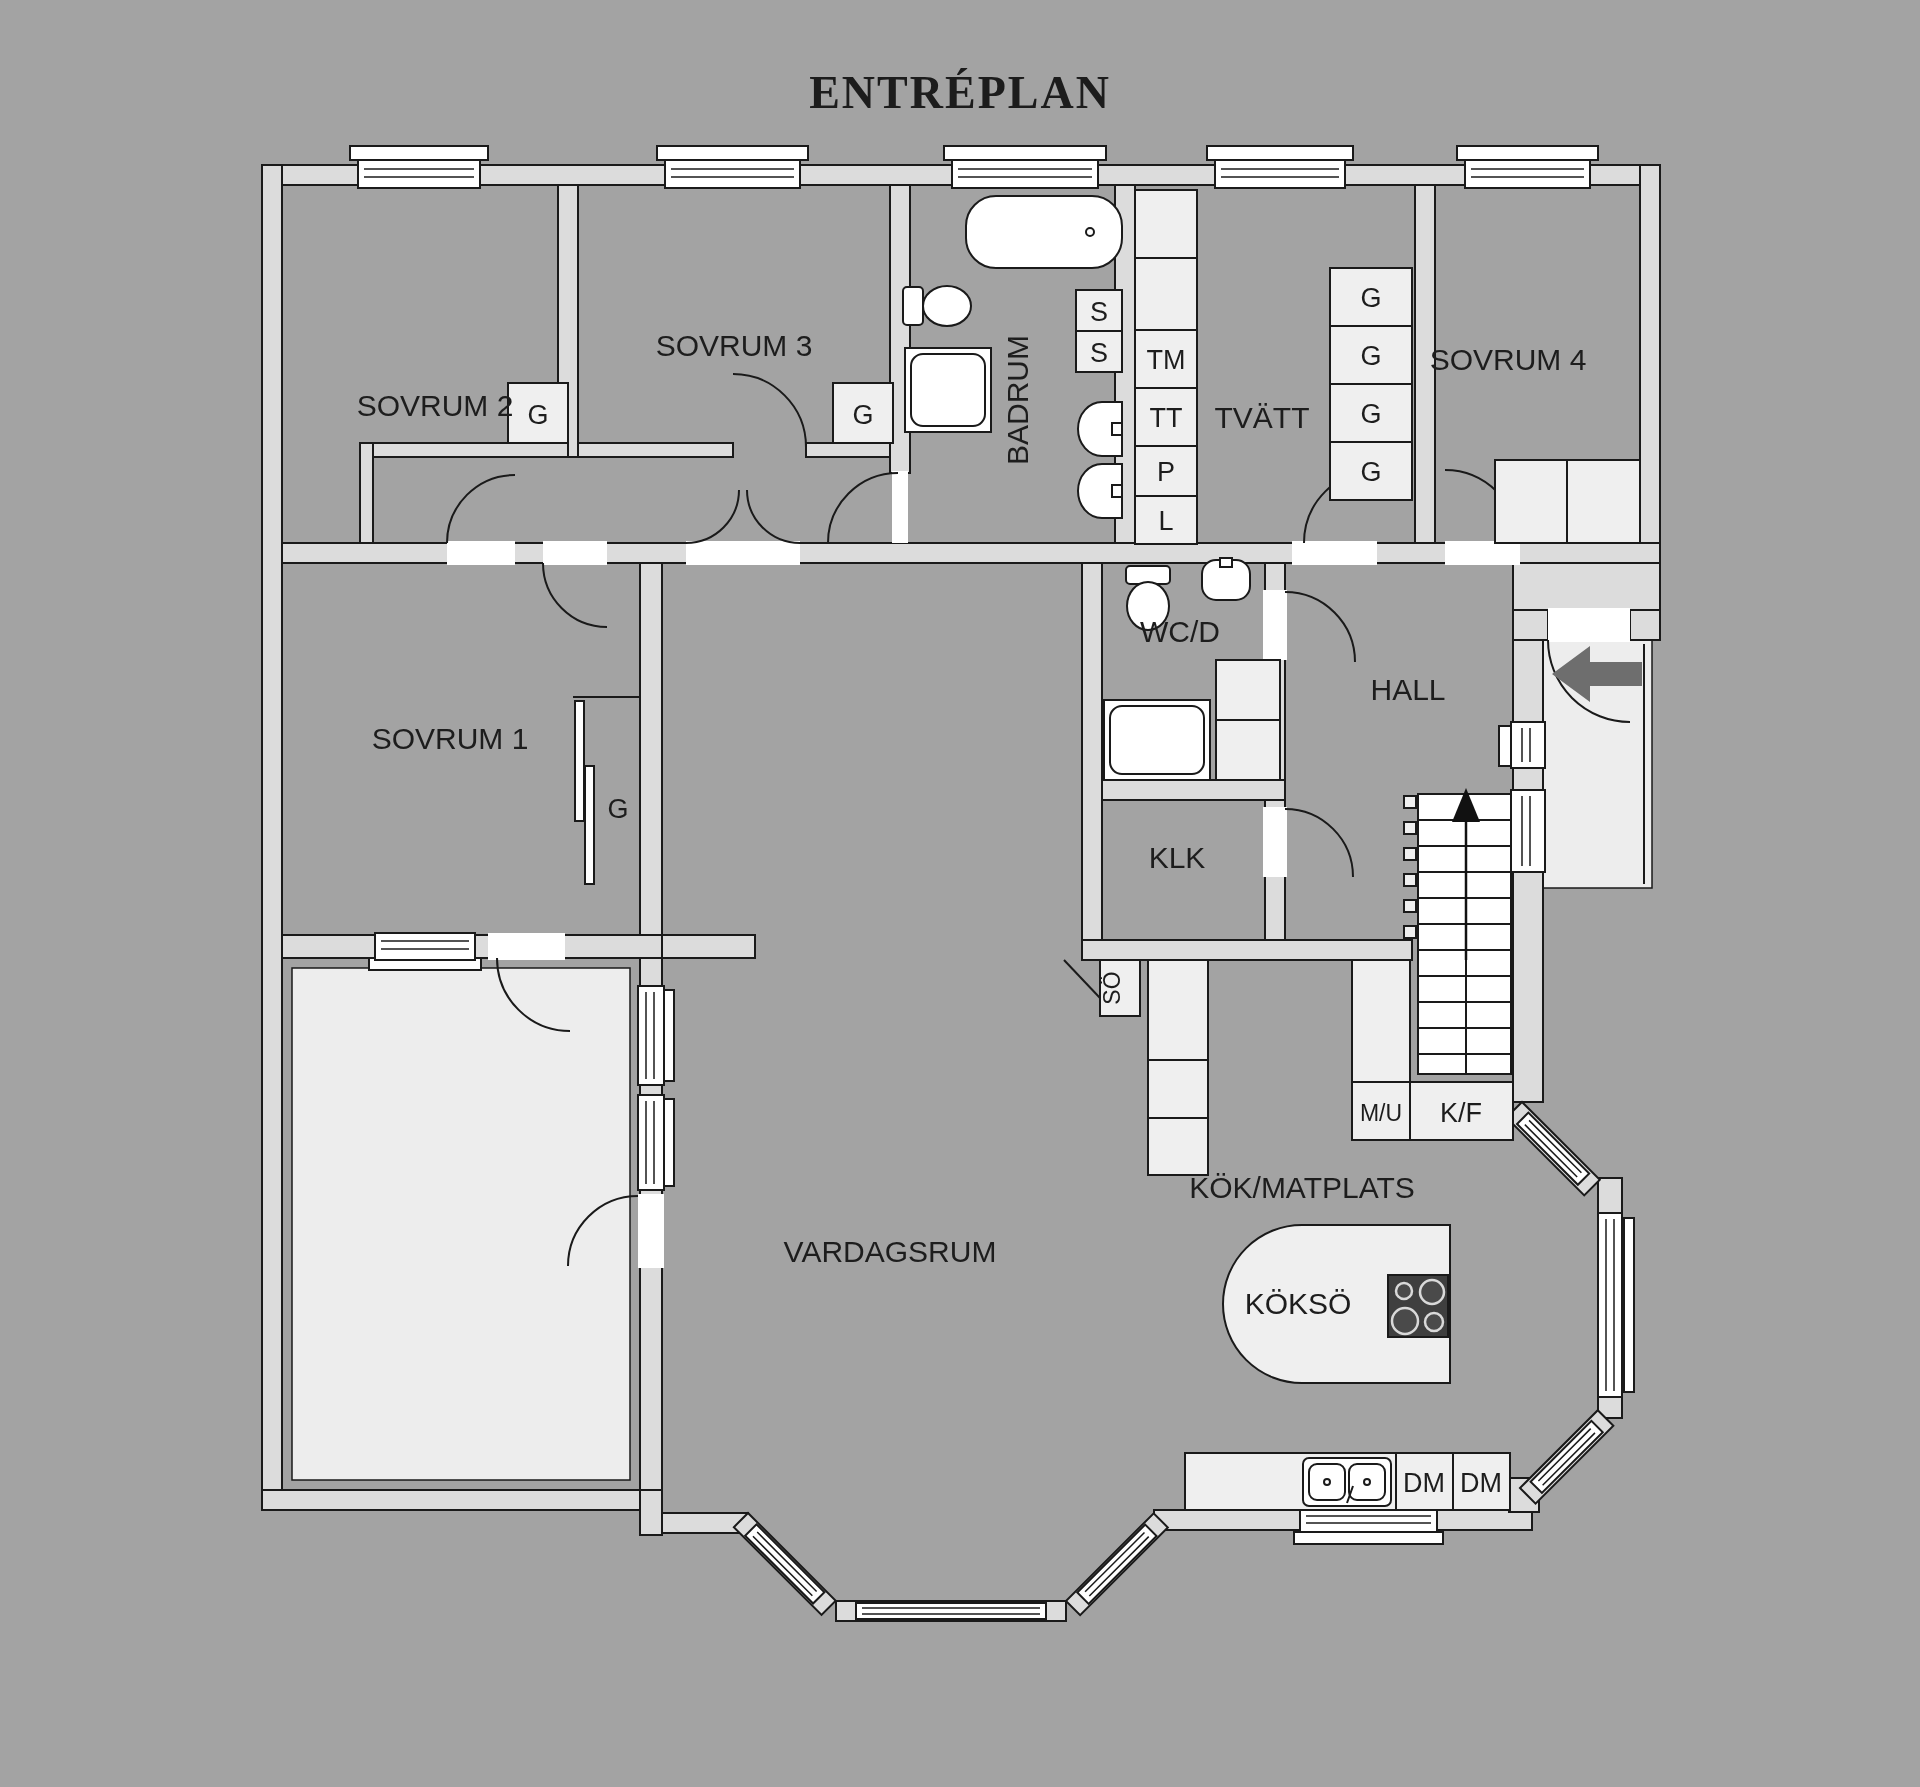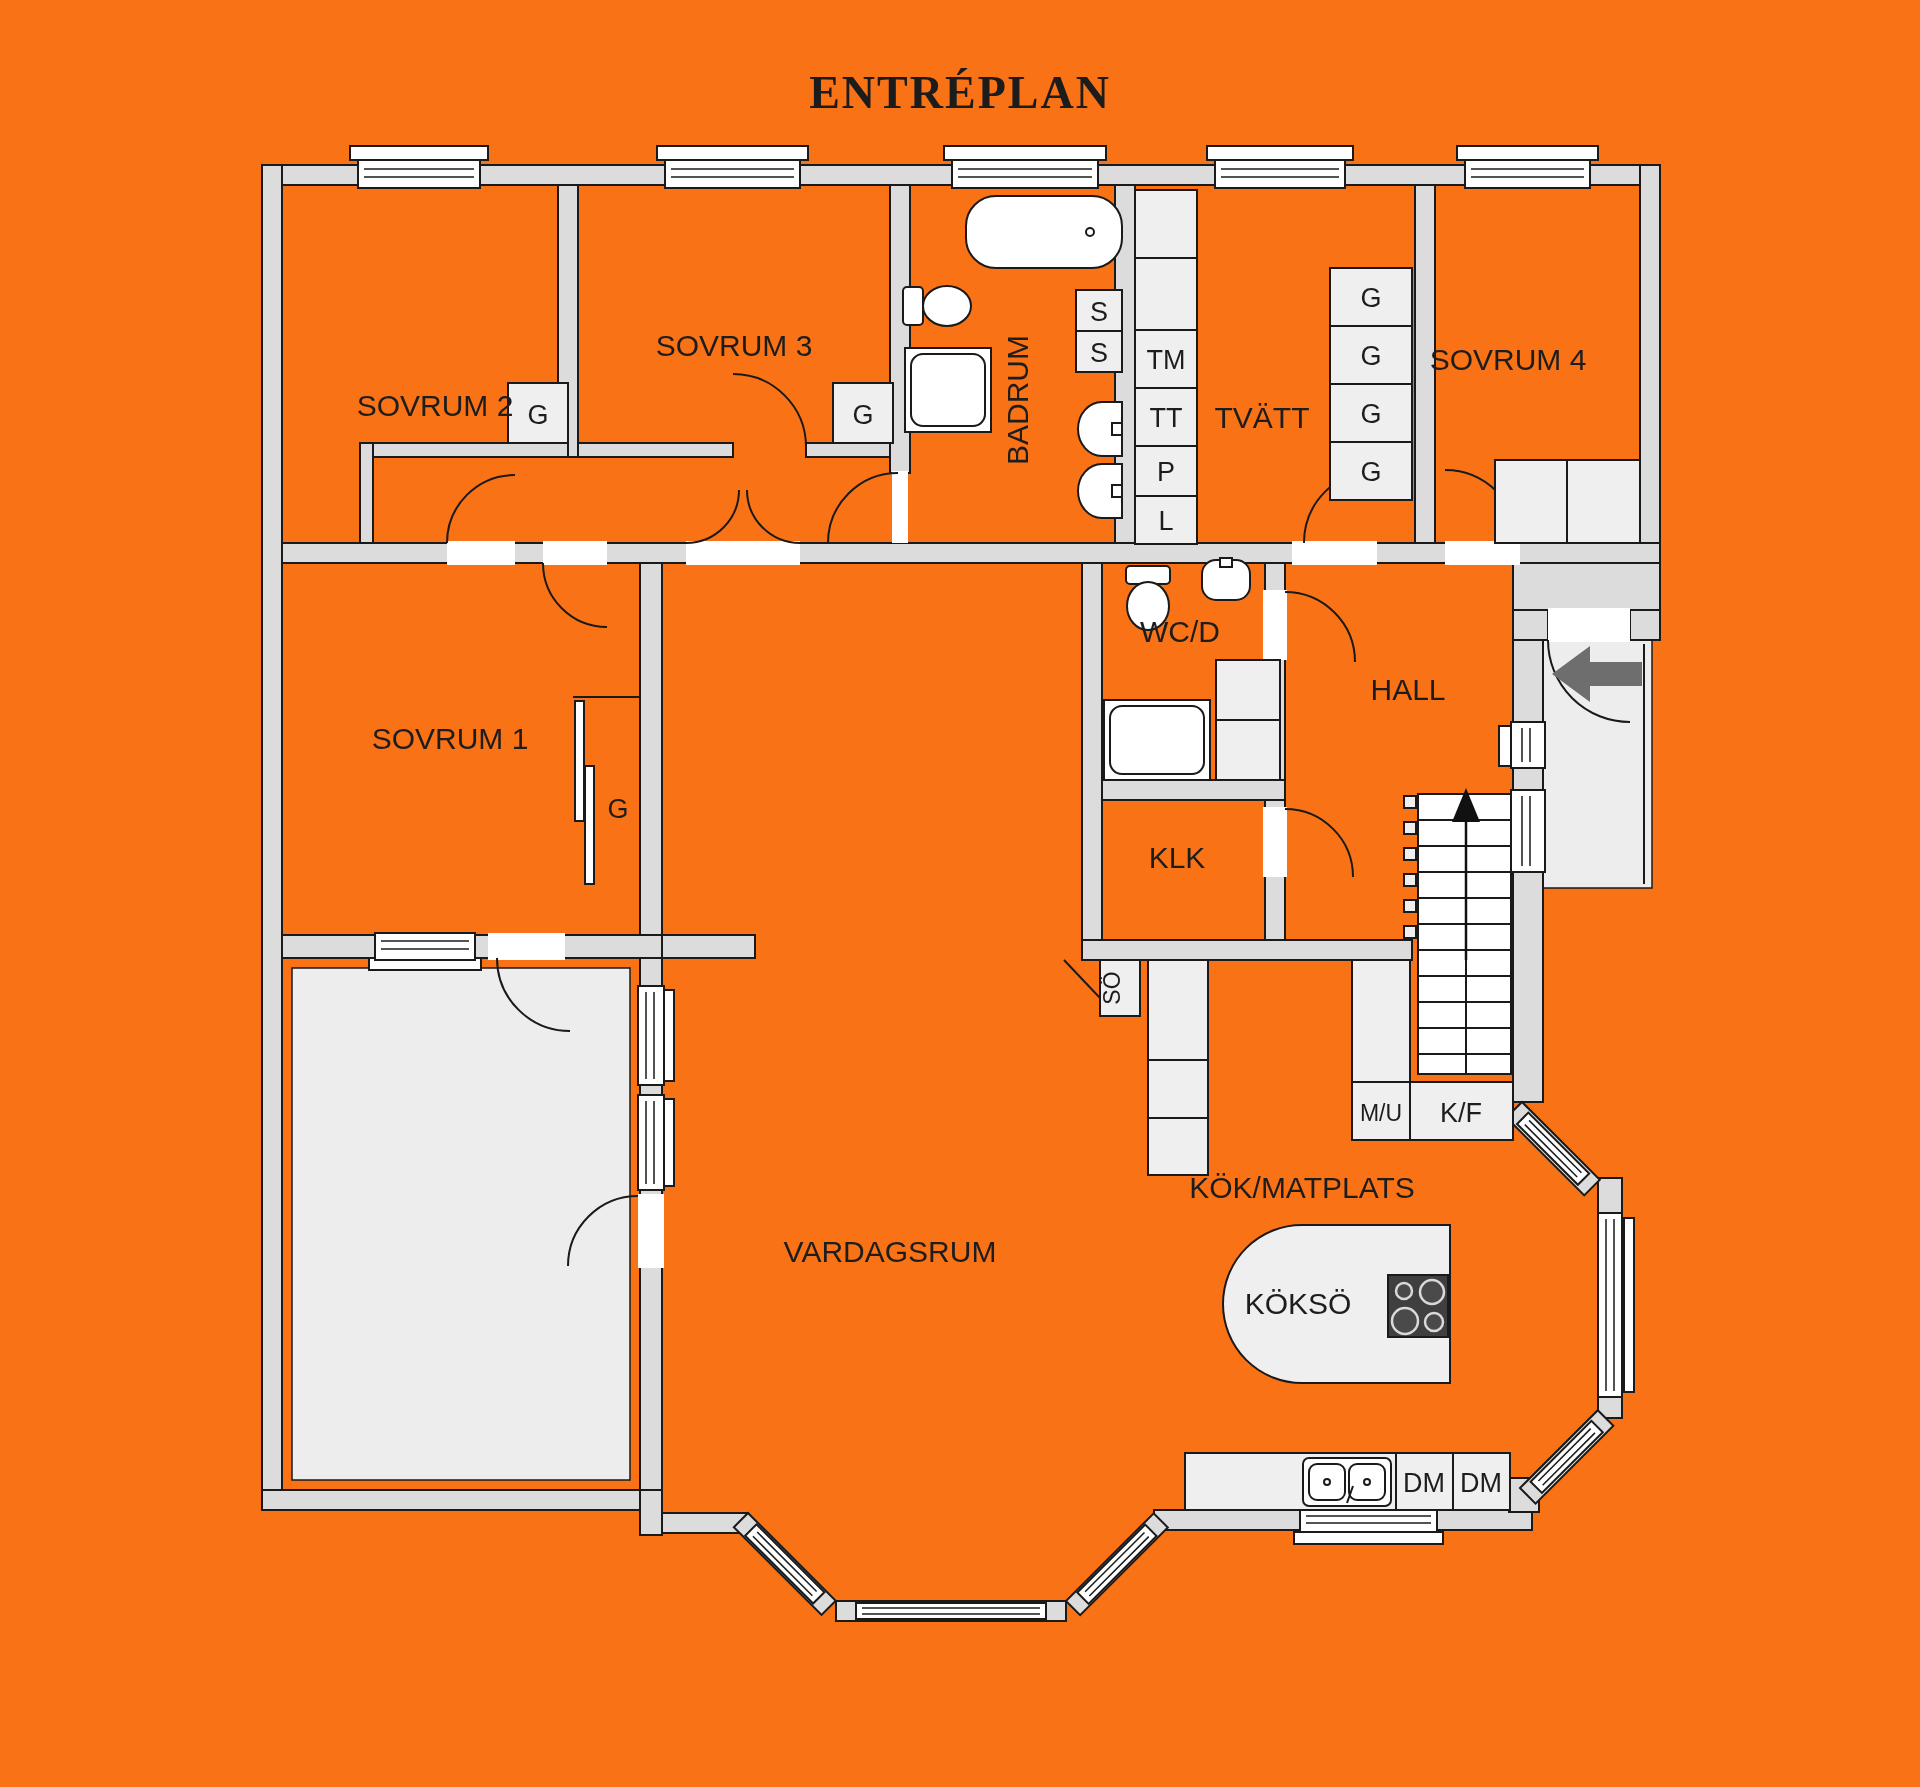--- a/index.html
+++ b/index.html
@@ -1,16 +1,16 @@
 <!DOCTYPE html>
 <html><head>
 <meta charset="utf-8">
 <style>
   html,body{margin:0;padding:0;background:#ffffff;}
-  .stage{position:relative;width:1920px;height:1787px;background:#f97316;overflow:hidden;}
+  .stage{position:relative;width:1920px;height:1787px;background:#a3a3a3;overflow:hidden;}
   svg{position:absolute;left:0;top:0;}
   .title-text{font-family:"Liberation Serif","DejaVu Serif",serif;font-weight:bold;font-size:46px;
               letter-spacing:2px;fill:#1c1c1c;text-anchor:middle;}
   .room-label{font-family:"Liberation Sans","DejaVu Sans",sans-serif;font-size:30px;fill:#1d1d1d;text-anchor:middle;}
   .fix-label{font-family:"Liberation Sans","DejaVu Sans",sans-serif;font-size:27px;fill:#1d1d1d;text-anchor:middle;}
   .fix-small{font-size:23px;}
   .walls rect, .walls path{fill:#dcdcdc;stroke:#1a1a1a;stroke-width:2px;}
   .open rect{fill:#ffffff;stroke:none;}
   .thin{stroke:#1a1a1a;stroke-width:2px;fill:none;}
   .door{stroke:#1a1a1a;stroke-width:2px;fill:none;}

